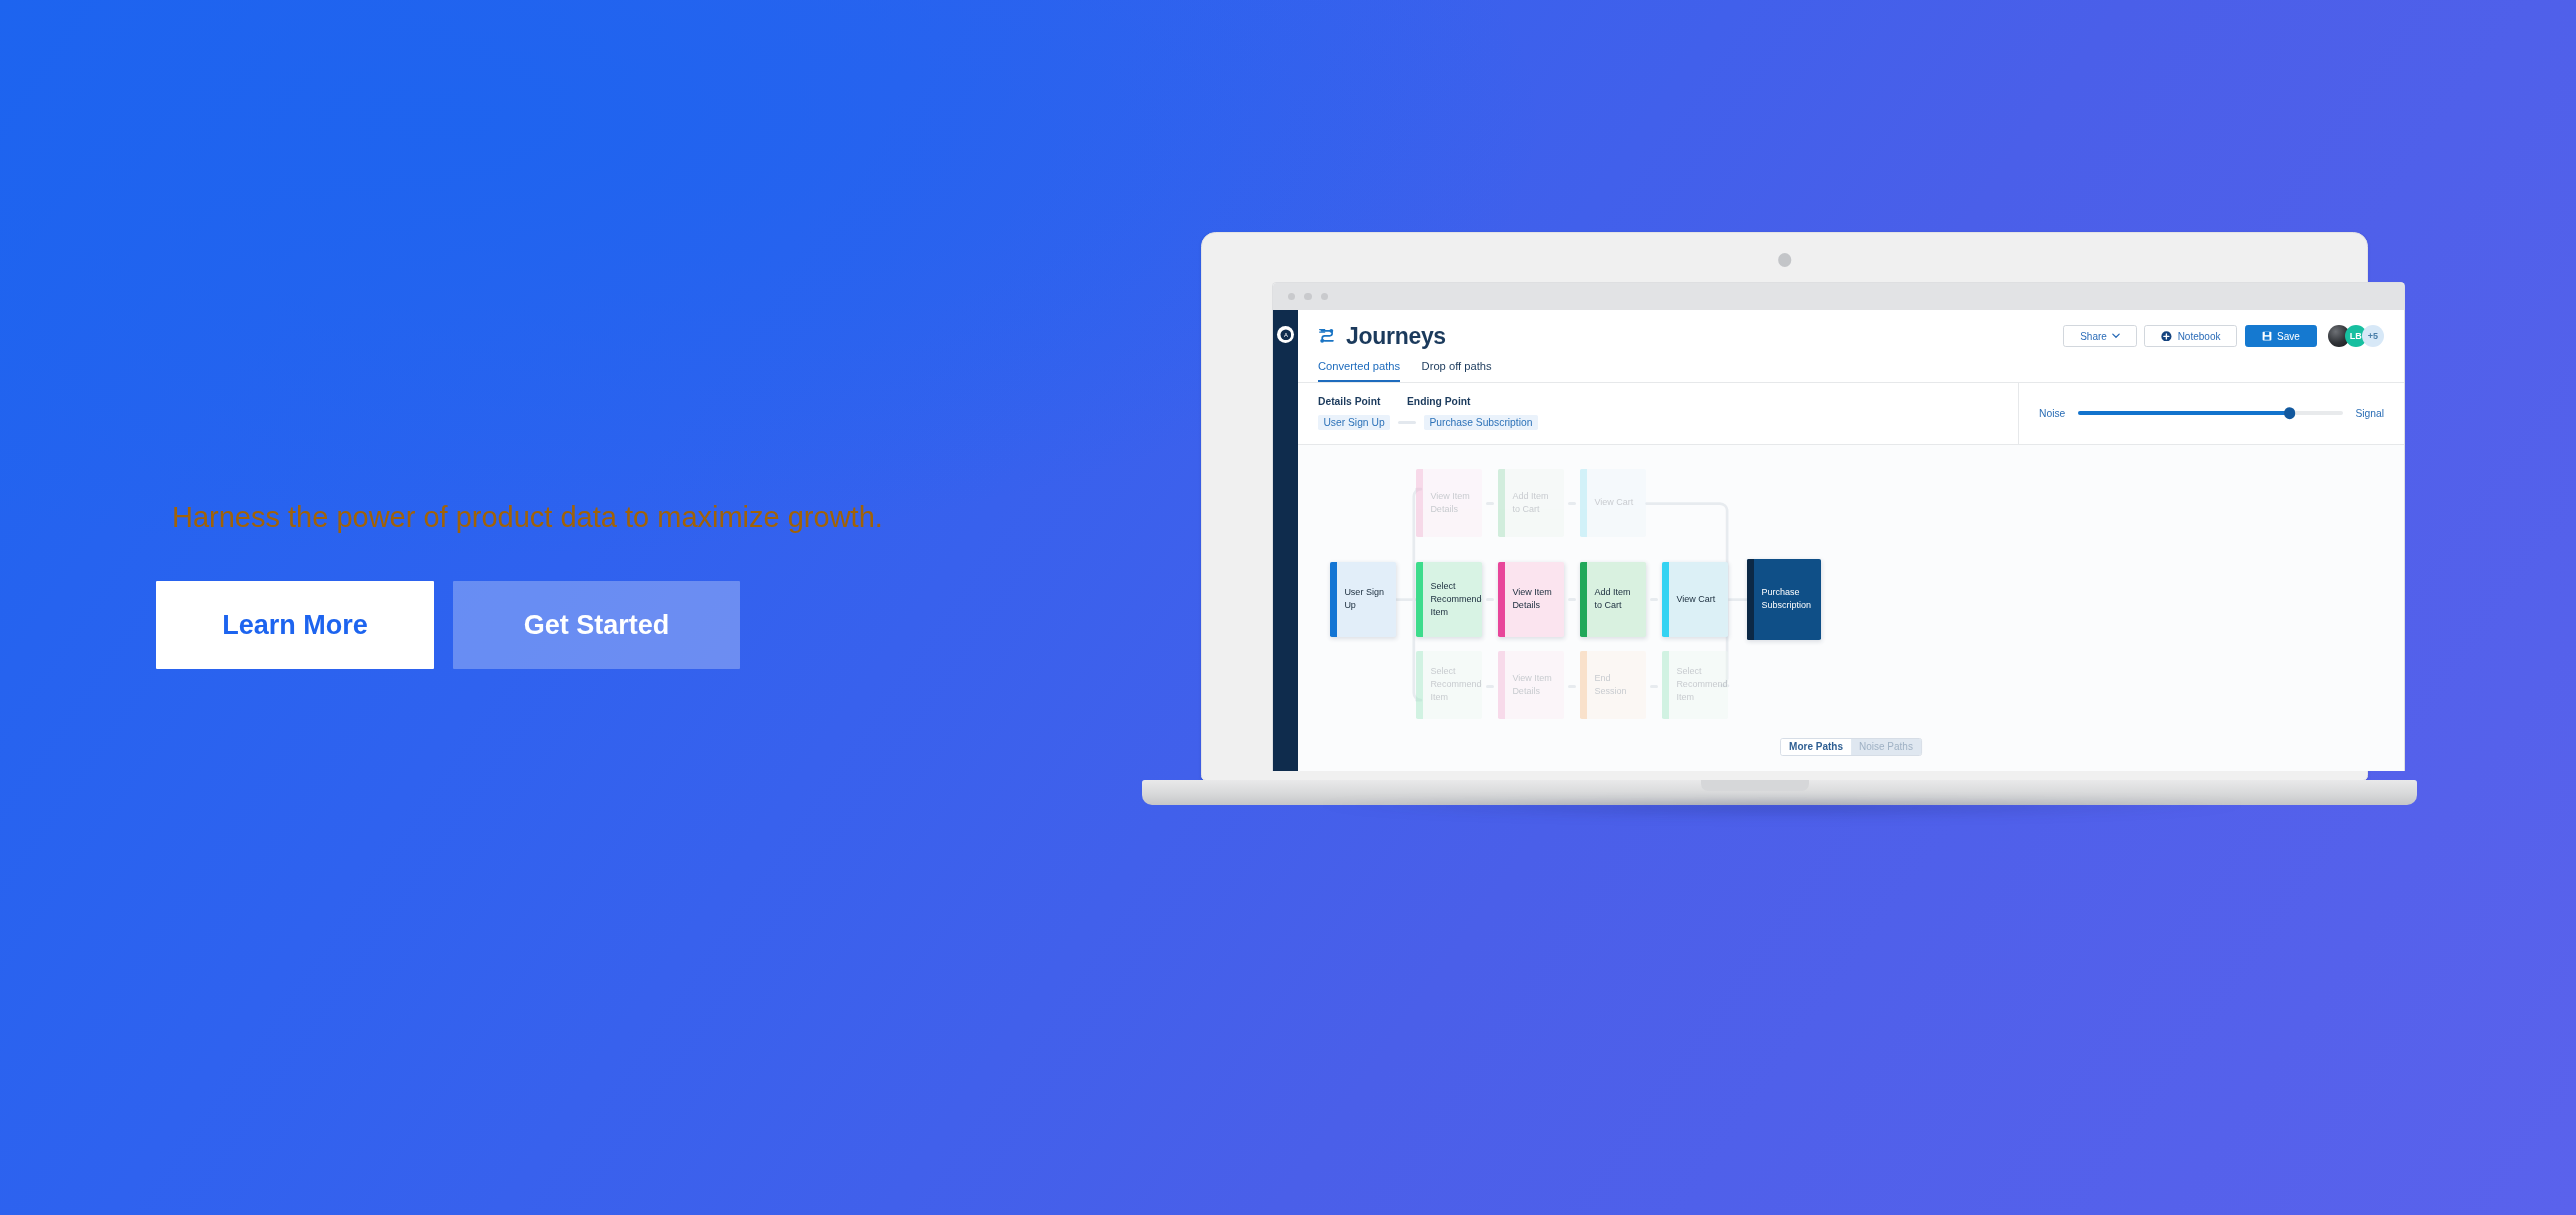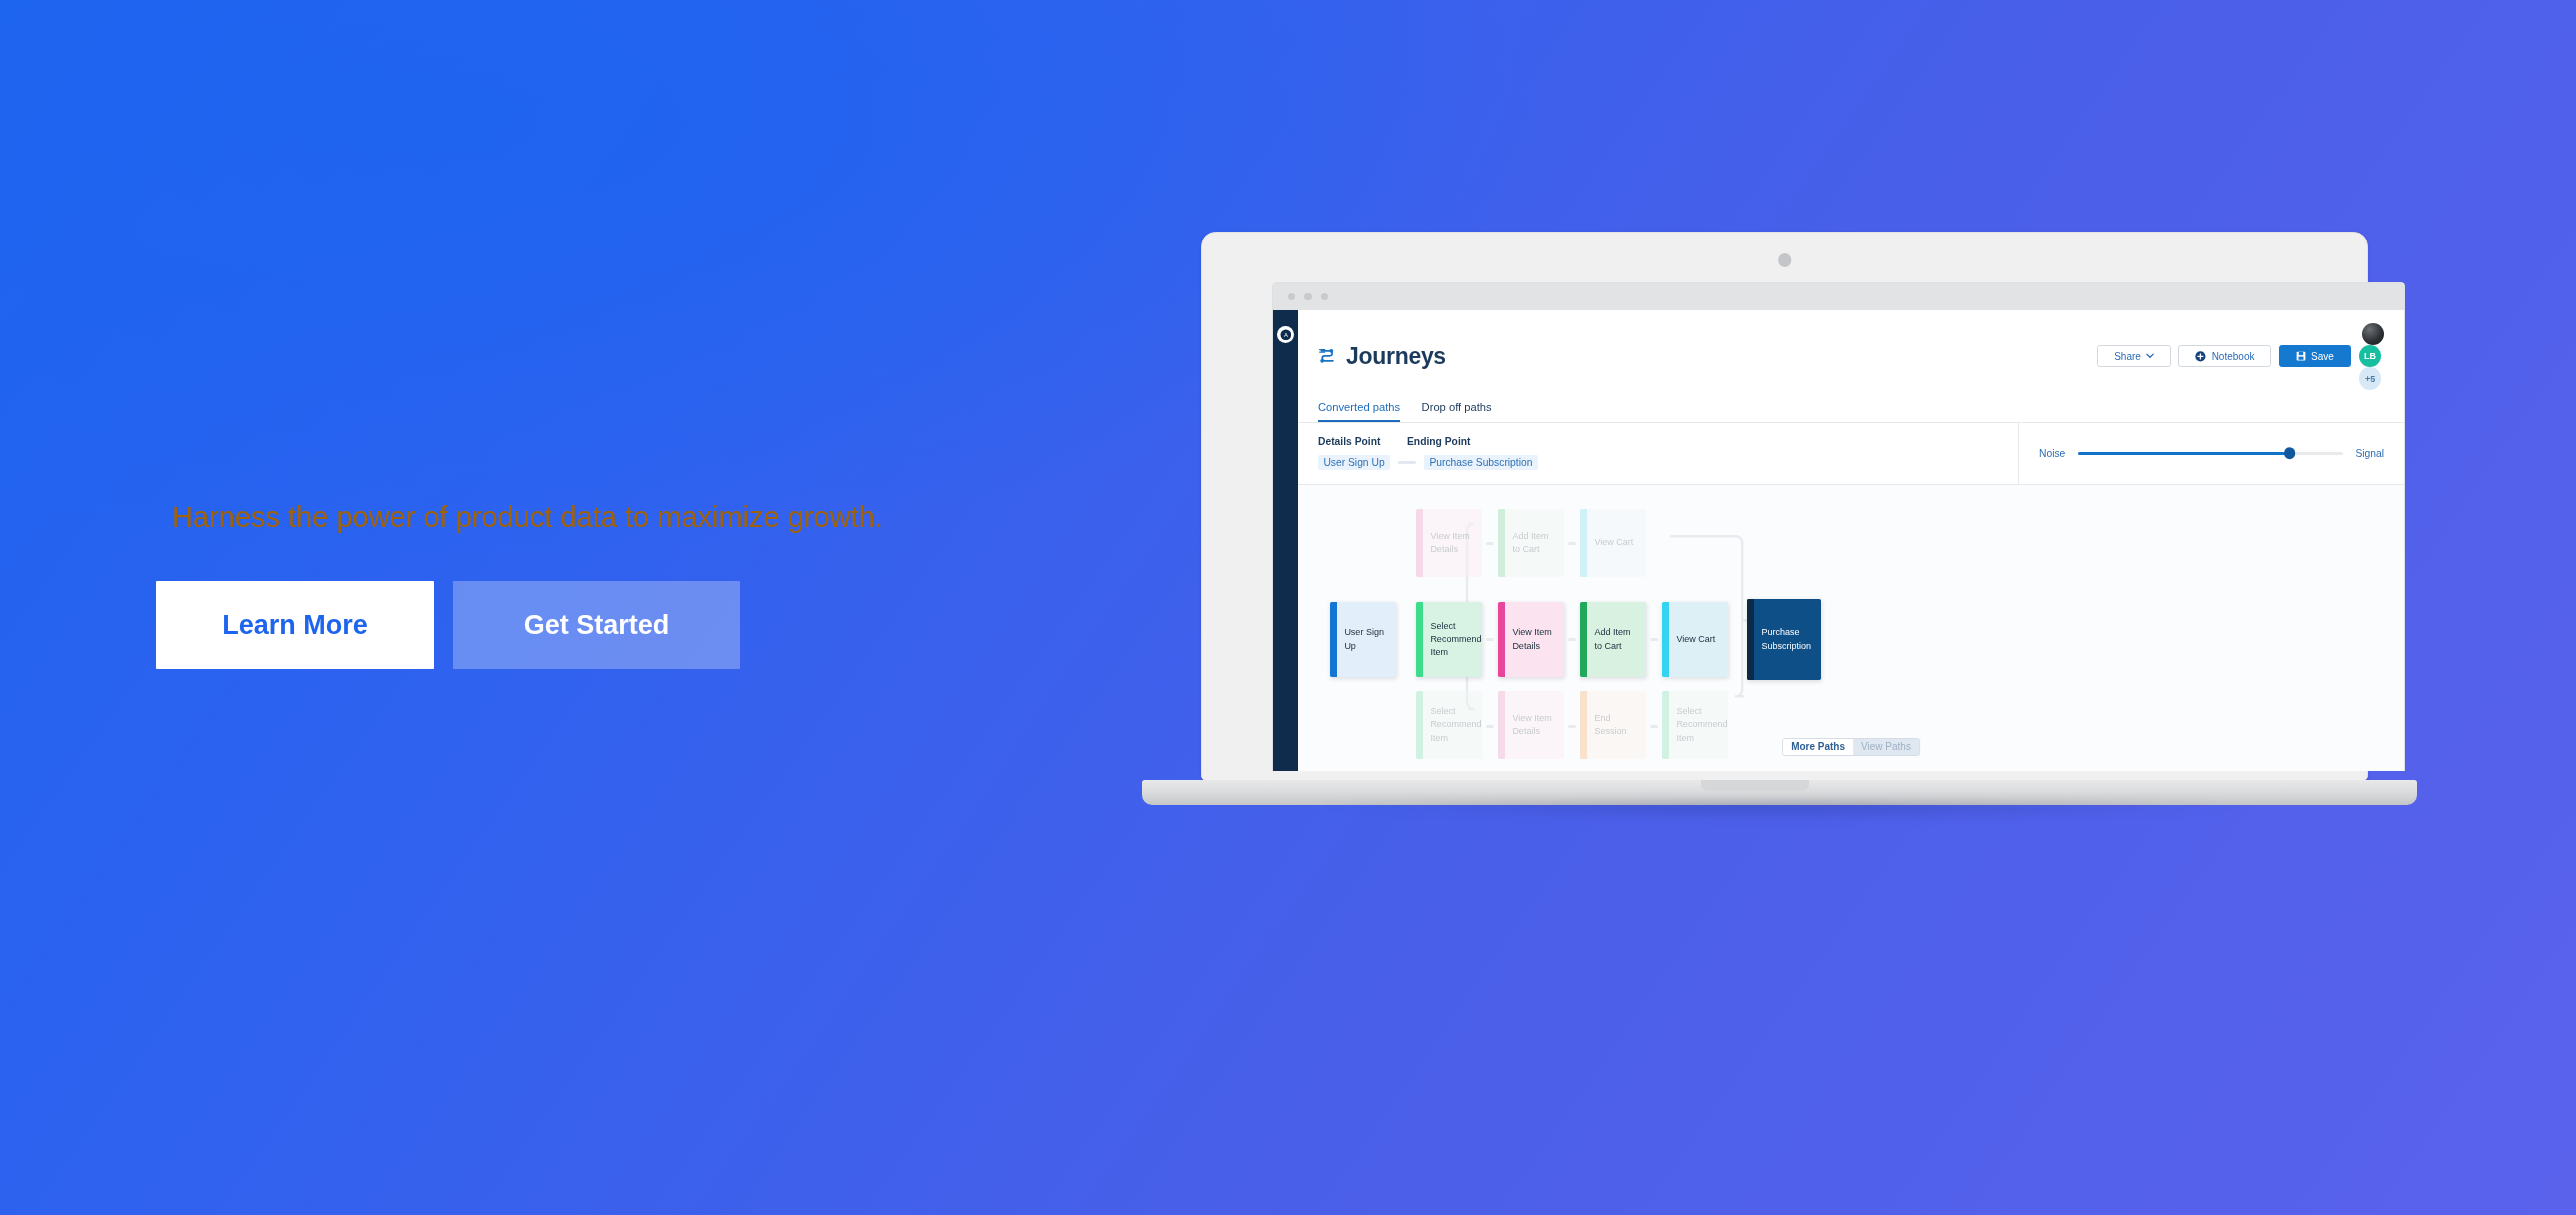--- a/index.html
+++ b/index.html
@@ -81,21 +81,21 @@
   .app-header { display: flex; align-items: center; padding: 12.6px 20px 0 20px; }
   .brand { display: flex; align-items: center; gap: 8px; }
   .brand-name { font-size: 23px; font-weight: 700; color: #1b3a5c; letter-spacing: -0.3px; }
   .header-actions { margin-left: auto; display: flex; align-items: center; gap: 7.2px; }
   .hbtn {
     height: 22.4px; border: 0.9px solid #d2d7dd; background: #fff; border-radius: 2.7px;
     font-size: 10px; color: #2b6cb8; display: flex; align-items: center; gap: 5.4px;
     padding: 0 16px; font-family: "Liberation Sans", sans-serif; cursor: pointer;
   }
   .hbtn.primary { background: #1579d0; border-color: #1579d0; color: #fff; }
-  .avatars { display: flex; align-items: center; margin-left: 3.6px; flex-direction: column; }
+  .avatars { display: flex; align-items: center; margin-left: 3.6px; }
   .av { width: 22.4px; height: 22.4px; border-radius: 50%; margin-left: -5.4px; display:flex; align-items:center; justify-content:center; font-size:9px; font-weight:700; color:#fff; }
   .av.photo { background: radial-gradient(circle at 35% 30%, #6d7075 0%, #2f3236 55%, #17191c 100%); margin-left:0; }
   .av.teal { background: #17bfa0; }
   .av.more { background: #d7e8f7; color: #4a7ea8; }
 
   
   .tabs { display: flex; gap: 21.5px; padding: 10.8px 20px 0 20px; }
   .tab { font-size: 11.2px; color: #1b3a5c; padding-bottom: 7.2px; cursor: pointer; }
   .tab.active { color: #1d6bbd; border-bottom: 2.2px solid #1d6bbd; font-weight: 400; }
   .tabs-rule { height: 0.9px; background: #e6e8ea; }
@@ -318,21 +318,21 @@
                   <div class="node-label">End Session</div>
                 </div>
                 <div style="position: absolute; left: 352px; top: 240px; width: 8px; height: 2.7px; background: rgb(231, 235, 239); border-radius: 1.8px;"></div>
                 <div class="node faded" style="left: 364px; top: 206px; width: 66px; height: 68px; background: rgb(238, 248, 242);">
                   <div class="node-bar" style="background: rgb(159, 232, 194);"></div>
                   <div class="node-label">Select Recommended Item</div>
                 </div>
               </div>
             <div class="path-toggle">
               <button class="pt on">More Paths</button>
-              <button class="pt off">View Paths</button>
+              <button class="pt off">Noise Paths</button>
             </div>
           </div>
 
         </div>
       </div>
     </div>
   </div>
   <div class="laptop-base"></div>
   <div class="laptop-notch"></div>
   <div class="laptop-shadow"></div>

